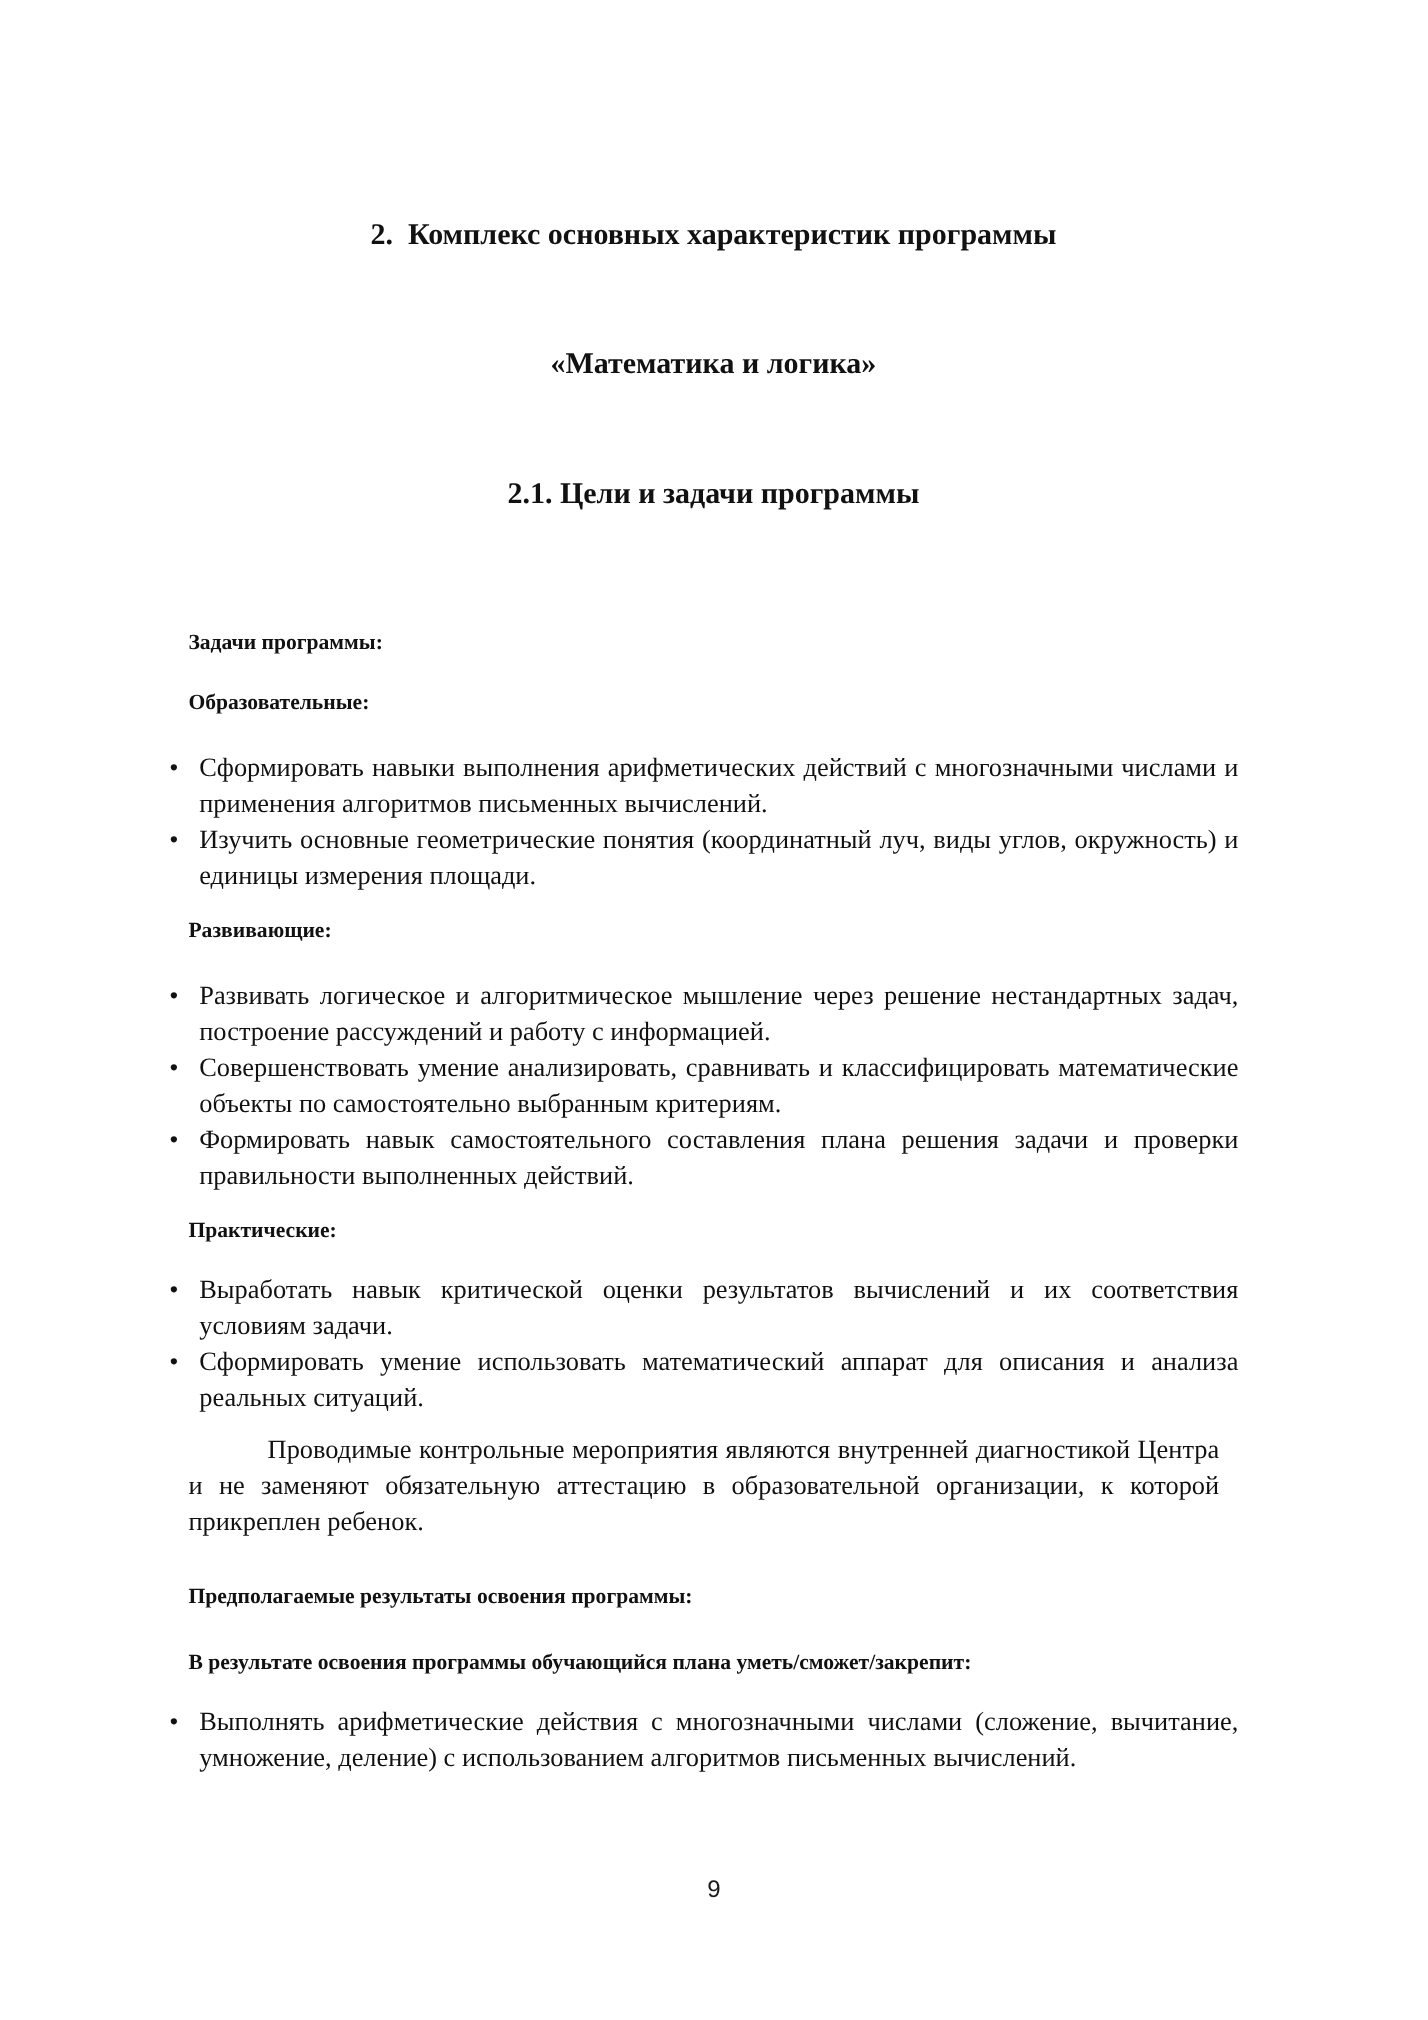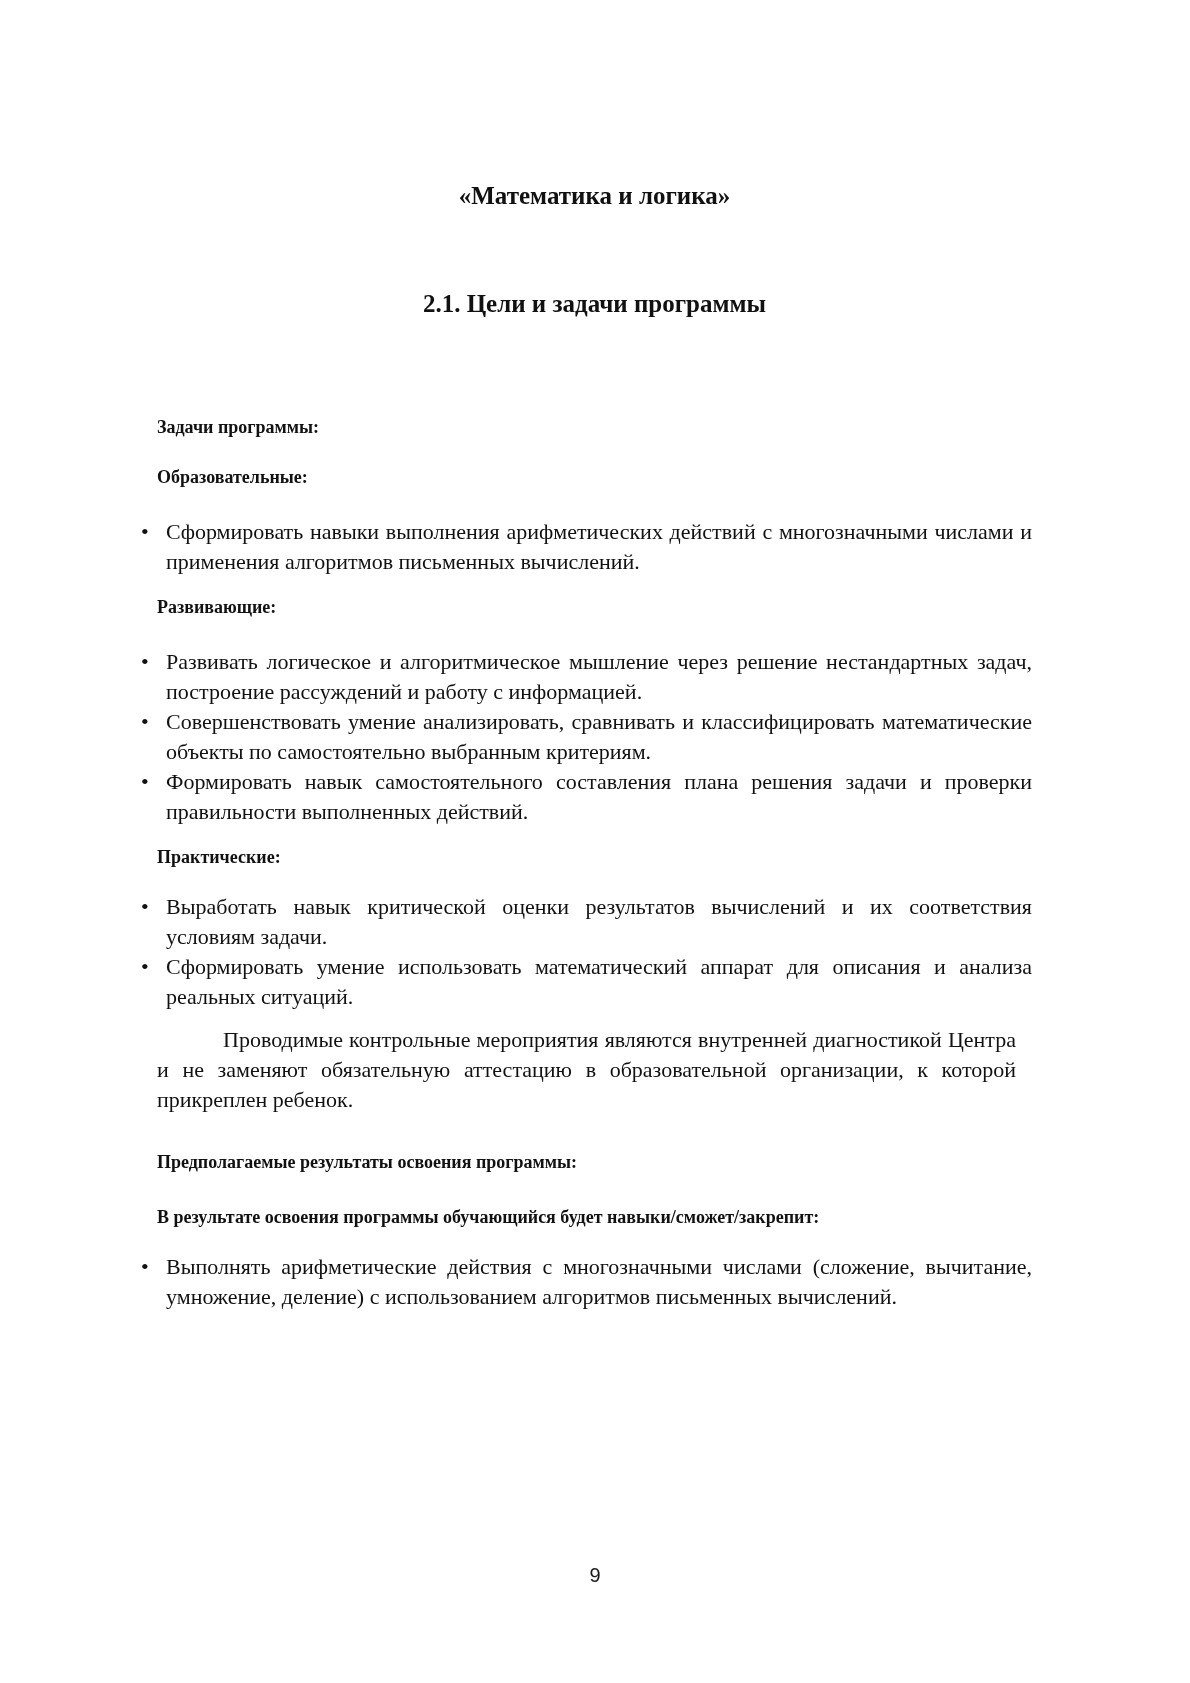--- a/index.html
+++ b/index.html
@@ -85,49 +85,51 @@
     color: #1a1a1a;
   }
 </style>
 </head>
 <body>
 
 <div class="page">
   <div class="content">
 
     <div class="doc-title">
+      <div>2.  Комплекс основных характеристик программы</div>
       <div>«Математика и логика»</div>
       <div>2.1. Цели и задачи программы</div>
     </div>
 
 
     <p class="sub-heading m-tasks">Задачи программы:</p>
 
     <p class="sub-heading m-sect1">Образовательные:</p>
     <ul class="bullets">
         <li>Сформировать навыки выполнения арифметических действий с многозначными числами и применения алгоритмов письменных вычислений.</li>
+        <li>Изучить основные геометрические понятия (координатный луч, виды углов, окружность) и единицы измерения площади.</li>
       </ul>
 
     <p class="sub-heading m-sect">Развивающие:</p>
     <ul class="bullets">
         <li>Развивать логическое и алгоритмическое мышление через решение нестандартных задач, построение рассуждений и работу с информацией.</li>
         <li>Совершенствовать умение анализировать, сравнивать и классифицировать математические объекты по самостоятельно выбранным критериям.</li>
         <li>Формировать навык самостоятельного составления плана решения задачи и проверки правильности выполненных действий.</li>
       </ul>
 
     <p class="sub-heading m-sect">Практические:</p>
     <ul class="bullets m-list3">
         <li>Выработать навык критической оценки результатов вычислений и их соответствия условиям задачи.</li>
         <li>Сформировать умение использовать математический аппарат для описания и анализа реальных ситуаций.</li>
       </ul>
 
     <p class="body-text note-para">Проводимые контрольные мероприятия являются внутренней диагностикой Центра и не заменяют обязательную аттестацию в образовательной организации, к которой прикреплен ребенок.</p>
 
     <p class="sub-heading m-results">Предполагаемые результаты освоения программы:</p>
-    <p class="sub-heading m-result2">В результате освоения программы обучающийся будет навыки/сможет/закрепит:</p>
+    <p class="sub-heading m-result2">В результате освоения программы обучающийся плана уметь/сможет/закрепит:</p>
     <ul class="bullets m-list4">
         <li>Выполнять арифметические действия с многозначными числами (сложение, вычитание, умножение, деление) с использованием алгоритмов письменных вычислений.</li>
       </ul>
 
   </div>
 
   <div class="page-number">9</div>
 </div>
 
 </body></html>

